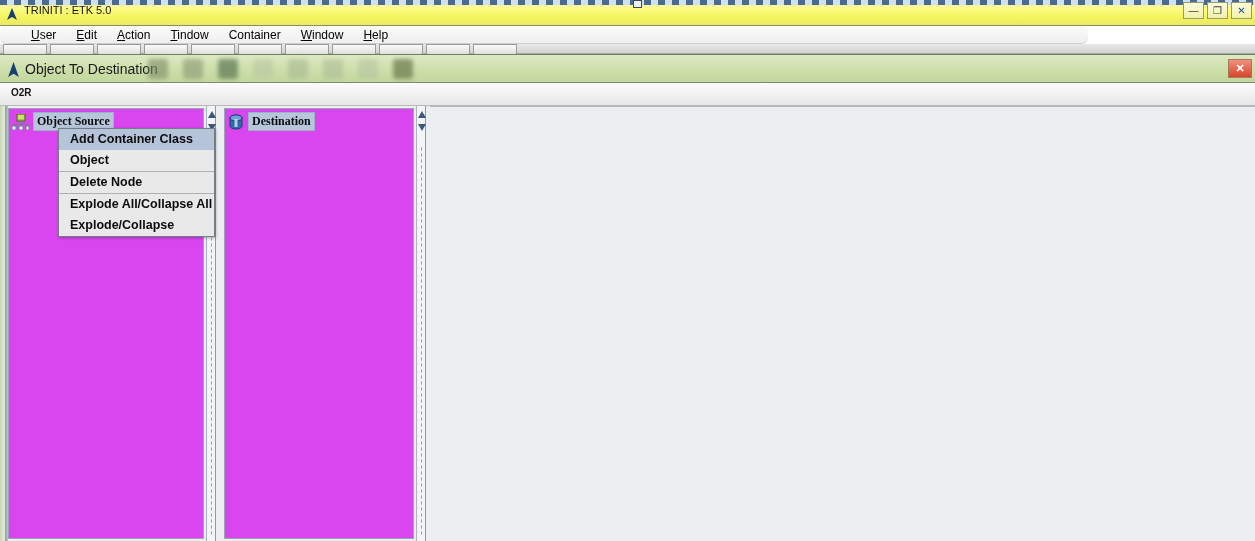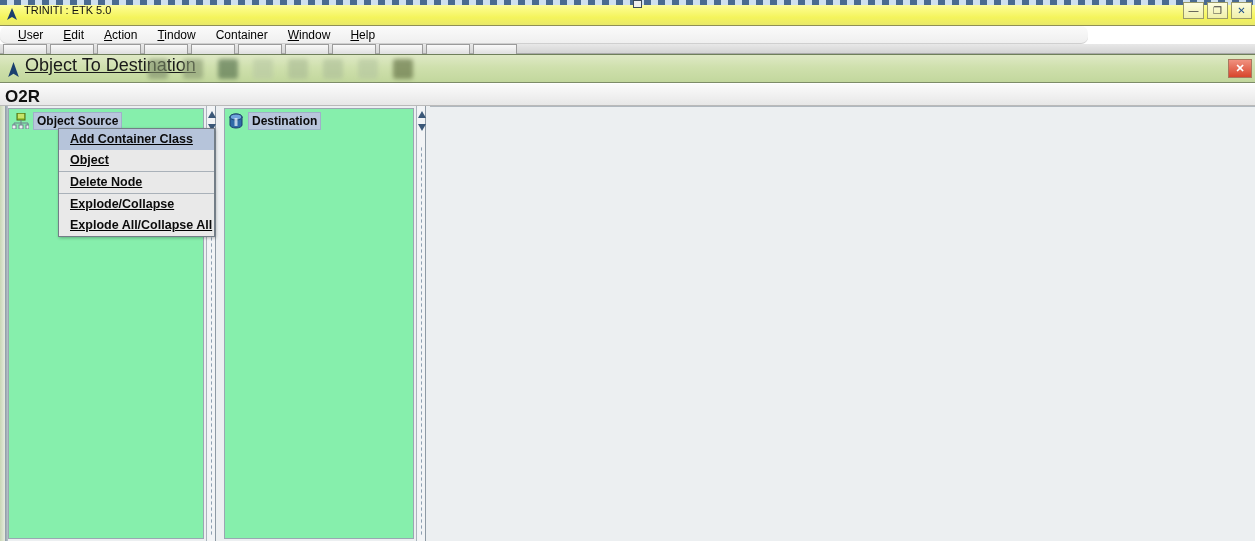--- a/index.html
+++ b/index.html
@@ -46,21 +46,21 @@
     display: flex; align-items: center; justify-content: center;
     font-size: 10px; color: #3a3a3a;
   }
   .win-btn.close { color: #1c4f8a; }
 
   
   .menubar {
     position: absolute; left: 0; top: 26px; width: 1088px; height: 18px;
     background: linear-gradient(to bottom,#fbfbfb,#efefef);
     border-bottom: 1px solid #cfcfcf; box-sizing: border-box;
-    display: flex; align-items: center; padding-left: 8px; border-radius: 7px;
+    display: flex; align-items: center; padding-left: 21px; border-radius: 7px;
   }
   .menu-item {
     font-size: 12px; color: #000; padding: 0 10px; white-space: nowrap;
   }
   .menu-item u { text-decoration: underline; }
 
   
   .tbstrip {
     position: absolute; left: 0; top: 44px; width: 1255px; height: 10px;
     background: linear-gradient(to bottom,#e8e8e8,#d4d4d4);
@@ -76,22 +76,22 @@
   
   .greenbar {
     position: absolute; left: 0; top: 54px; width: 1255px; height: 29px;
     background: linear-gradient(to bottom,#dfe9c6 0%, #cfe0ad 45%, #c2d79d 100%);
     border-top: 1px solid #6f7f5a;
     border-bottom: 1px solid #7d8c68;
     box-sizing: border-box;
   }
   .gb-icon { position: absolute; left: 6px; top: 6px; width: 15px; height: 17px; }
   .gb-label {
-    position: absolute; left: 25px; top: 0;
-    font-size: 18px; color: #1a1a1a; white-space: nowrap; text-decoration: underline;
+    position: absolute; left: 25px; top: 6px;
+    font-size: 14px; color: #1a1a1a; white-space: nowrap;
   }
   .gb-tools { position: absolute; left: 148px; top: 4px; display: flex; gap: 15px; }
   .gb-tool {
     width: 20px; height: 20px; border-radius: 3px;
     filter: blur(2.2px); opacity: 0.62;
   }
   .gb-close {
     position: absolute; right: 3px; top: 4px; width: 24px; height: 19px;
     background: linear-gradient(to bottom,#f0917f,#d8452c);
     border: 1px solid #a8785f; box-sizing: border-box;
@@ -99,42 +99,42 @@
     color: #ffffff; font-size: 11px; font-weight: bold;
   }
 
   
   .tabbar {
     position: absolute; left: 0; top: 84px; width: 1255px; height: 22px;
     background: linear-gradient(to bottom,#fbfbfb,#e7e7e7);
     border-bottom: 1px solid #b9b9b9; box-sizing: border-box;
   }
   .tab-label {
-    position: absolute; left: 5px; top: 3px;
-    font-size: 17px; font-weight: bold; color: #111111;
+    position: absolute; left: 11px; top: 3px;
+    font-size: 10px; font-weight: bold; color: #111111;
   }
 
   
   .work {
     position: absolute; left: 0; top: 106px; width: 1255px; height: 435px;
     background: #eceff1;
   }
   .leftrail {
     position: absolute; left: 0; top: 0; width: 5px; height: 435px;
     background: linear-gradient(to right,#c9d6b4,#e6ebe0);
   }
   .rail-edge {
     position: absolute; left: 5px; top: 0; width: 3px; height: 435px;
     background: linear-gradient(to right,#8d9aa5,#b9c3cb);
   }
 
   .panel {
     position: absolute; top: 2px; height: 431px;
-    background: #86efac;
-    border: 1px solid #9aa7b2; box-sizing: border-box;
+    background: #d946ef;
+    border: 1px solid #9aa7b2; box-sizing: border-box; font-family: Liberation Serif, serif;
   }
   #panel-source { left: 8px; width: 196px; }
   #panel-dest  { left: 224px; width: 190px; }
   .rightpane {
     position: absolute; left: 430px; top: 0; width: 825px; height: 435px;
     background: #eceff1; border-top: 1px solid #b0b8bf; box-sizing: border-box;
   }
 
   
   .splitter {
@@ -176,21 +176,20 @@
   }
 
   
   .ctxmenu {
     position: absolute; left: 58px; top: 128px; width: 157px;
     background: #e9e9e9;
     border: 1px solid #737d87;
     box-sizing: border-box;
     z-index: 40;
     box-shadow: 1px 1px 3px rgba(0,0,0,0.28);
-    text-decoration: underline;
   }
   .ctxitem {
     height: 21px; line-height: 21px;
     padding-left: 11px;
     font-size: 12.5px; font-weight: bold; color: #0b0b0b;
     white-space: nowrap;
   }
   .ctxitem.sel { background: #b6c4da; }
   .ctxsep { height: 1px; background: #a9b1b9; margin: 0; }
 </style>
@@ -303,17 +302,17 @@
 
     <div class="rightpane"></div>
   </div>
 
   <div class="ctxmenu">
     <div class="ctxitem sel">Add Container Class</div>
     <div class="ctxitem">Object</div>
     <div class="ctxsep"></div>
     <div class="ctxitem">Delete Node</div>
     <div class="ctxsep"></div>
+    <div class="ctxitem">Explode All/Collapse All</div>
     <div class="ctxitem">Explode/Collapse</div>
-    <div class="ctxitem">Explode All/Collapse All</div>
   </div>
 
 </div>
 
 </body></html>

